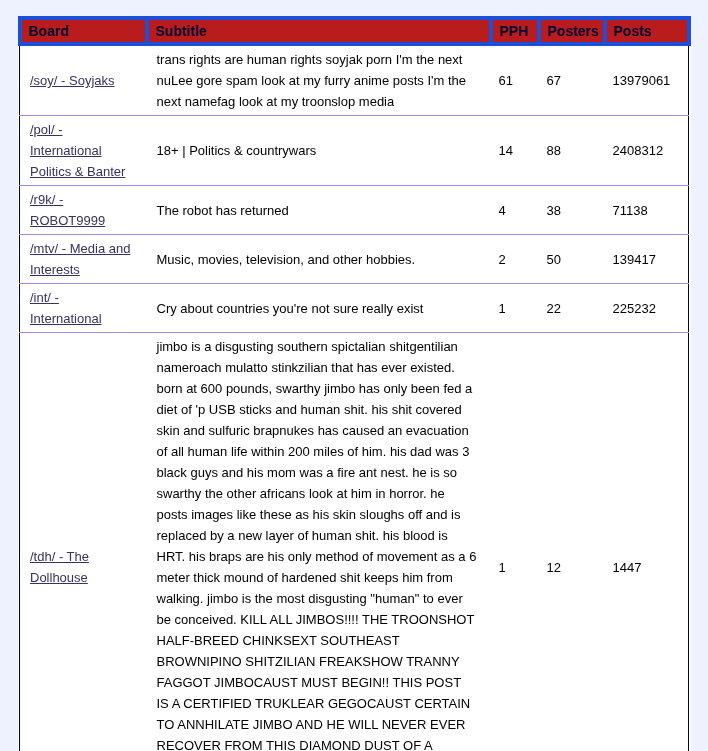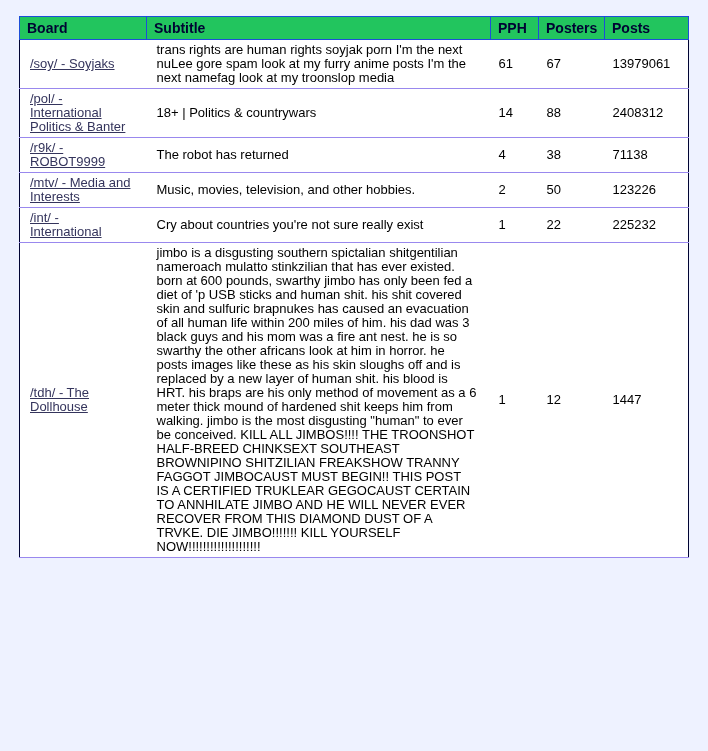--- a/index.html
+++ b/index.html
@@ -19,35 +19,35 @@
     margin: 16px auto 0 auto;
     background: #FFFFFF;
     border: 1px solid #000333;
   }
   col.c-board    { width: 127px; }
   col.c-subtitle { width: 344px; }
   col.c-pph      { width: 48px; }
   col.c-posters  { width: 66px; }
   col.c-posts    { width: 84px; }
   thead th {
-    background: #22c55e;
+    background: #b91c1c;
     color: #000333;
     font-weight: bold;
     font-size: 14px;
     text-align: left;
     padding: 3px 14px 3px 7px;
-    border: 1px solid #1d4ed8;
+    border: 4px solid #1d4ed8;
     white-space: nowrap;
   }
   tbody td {
     padding: 3px 14px 3px 10px;
     text-align: left;
     vertical-align: middle;
     border-bottom: 1px solid #9988EE;
-    line-height: 14px;
+    line-height: 21px;
     word-wrap: break-word;
   }
   a.board-link {
     color: #34345C;
     text-decoration: underline;
     text-align: right;
   }
   td.num { padding-left: 8px; white-space: nowrap; }
 </style>
 </head>
@@ -103,21 +103,21 @@
     <td class="num">71138</td>
   </tr>
 
   <tr>
     <td>
       <a href="#" class="board-link">/mtv/ - Media and Interests</a>
     </td>
     <td>Music, movies, television, and other hobbies.</td>
     <td class="num">2</td>
     <td class="num">50</td>
-    <td class="num">123226</td>
+    <td class="num">139417</td>
   </tr>
 
 
   <tr>
     <td>
       <a href="#" class="board-link">/int/ - International</a>
     </td>
     <td>Cry about countries you're not sure really exist</td>
     <td class="num">1</td>
     <td class="num">22</td>

